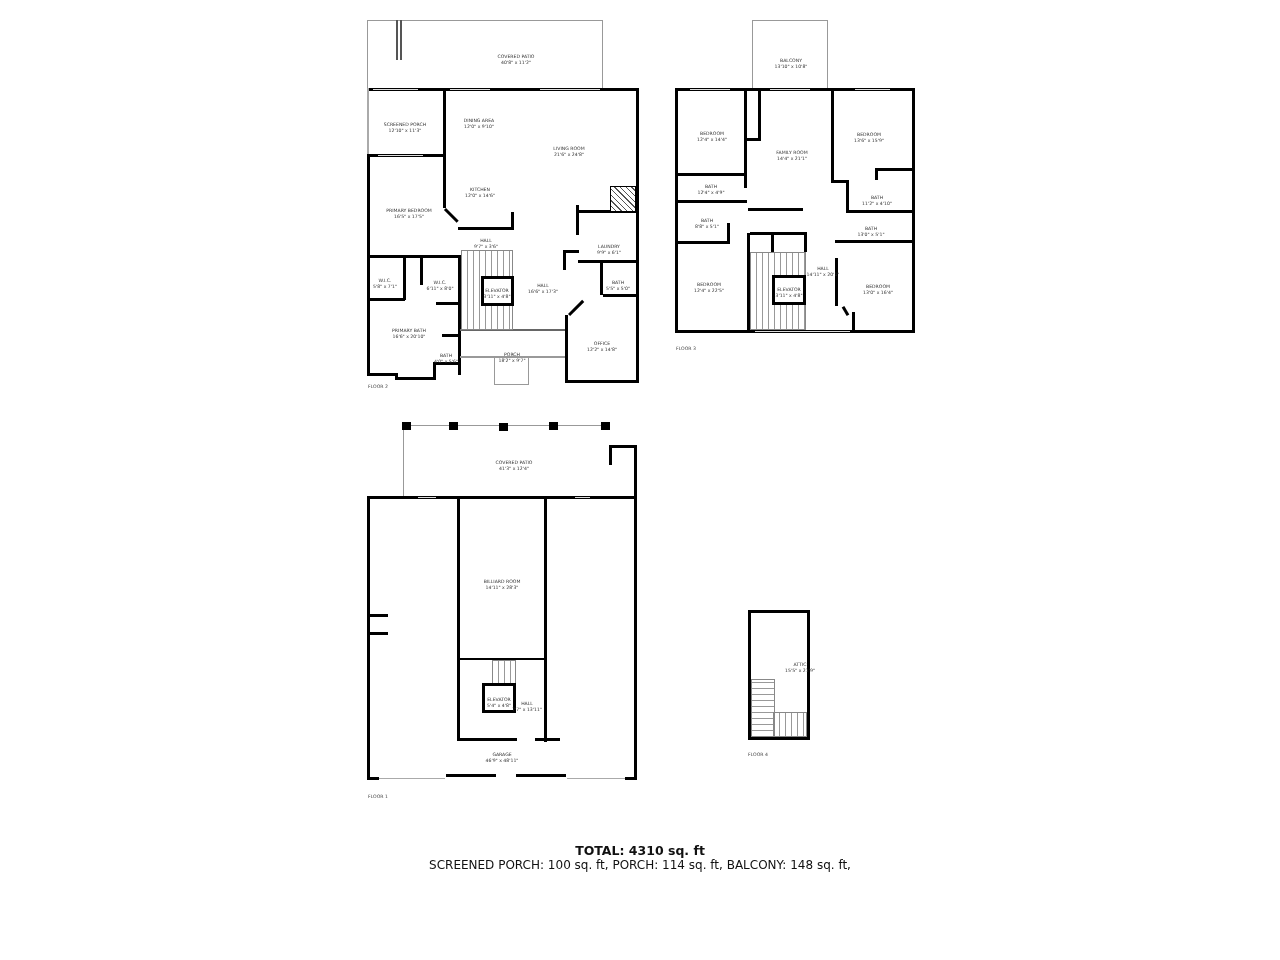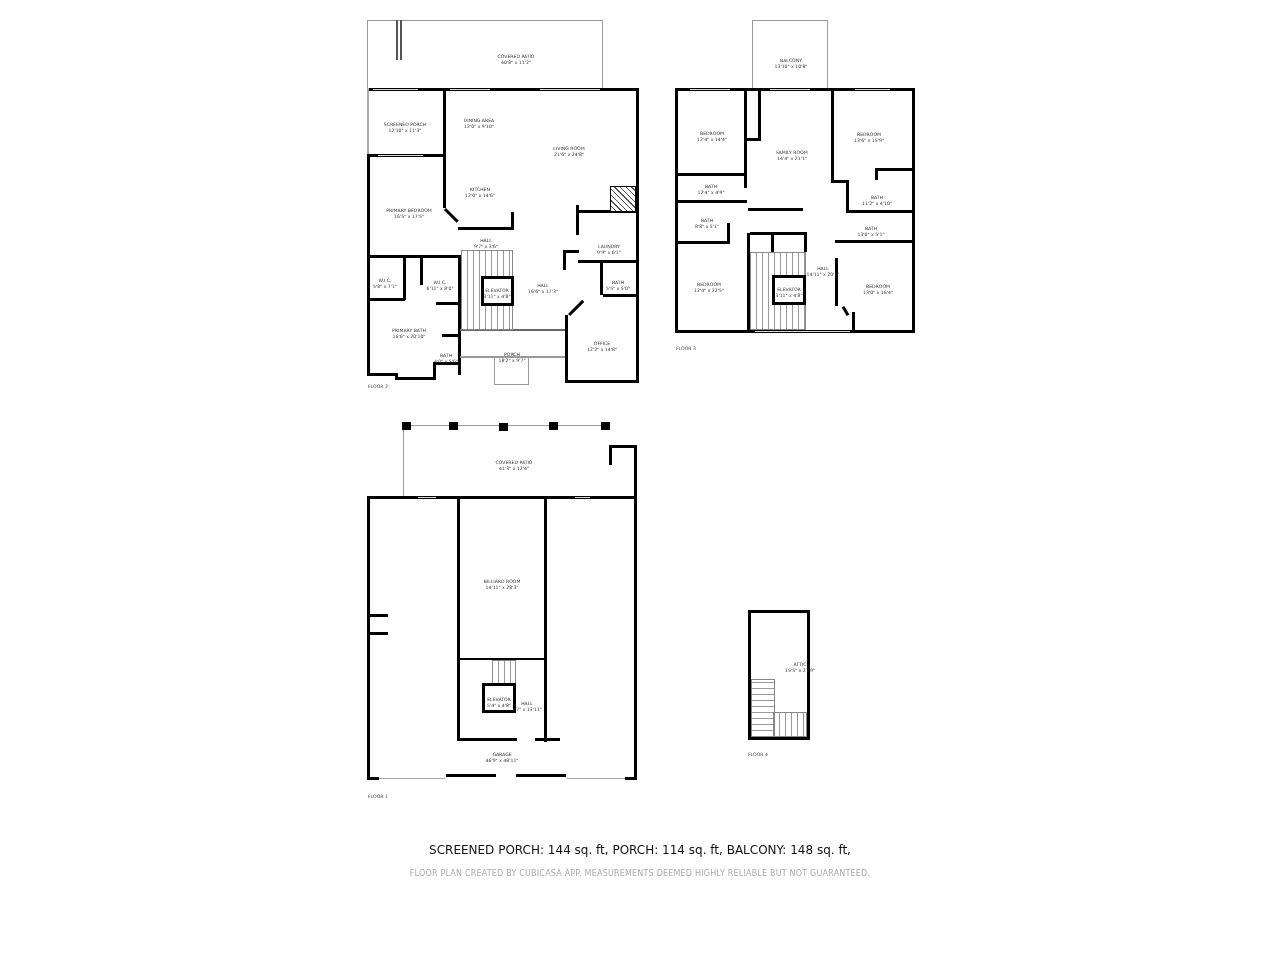--- a/index.html
+++ b/index.html
@@ -300,15 +300,15 @@
   <div class="stairs h" style="left:751px;top:679px;width:24px;height:58px;"></div>
   <div class="stairs" style="left:773px;top:712px;width:34px;height:25px;"></div>
   <div class="lbl" style="left:800px;top:662px;">
       <span>ATTIC</span>
       <span>15'5" x 21'9"</span>
     </div>
   <div class="flr" style="left:748px;top:752px;">FLOOR 4</div>
 </div>
 
 <div id="summary">
-  <div class="line">SCREENED PORCH: 144 sq. ft, PORCH: 114 sq. ft, BALCONY: 148 sq. ft,</div>
-  <div class="disc">FLOOR PLAN CREATED BY CUBICASA APP. MEASUREMENTS DEEMED HIGHLY RELIABLE BUT NOT GUARANTEED.</div>
+  <div class="total">TOTAL: 4310 sq. ft</div>
+  <div class="line">SCREENED PORCH: 100 sq. ft, PORCH: 114 sq. ft, BALCONY: 148 sq. ft,</div>
 </div>
 
 </body></html>

